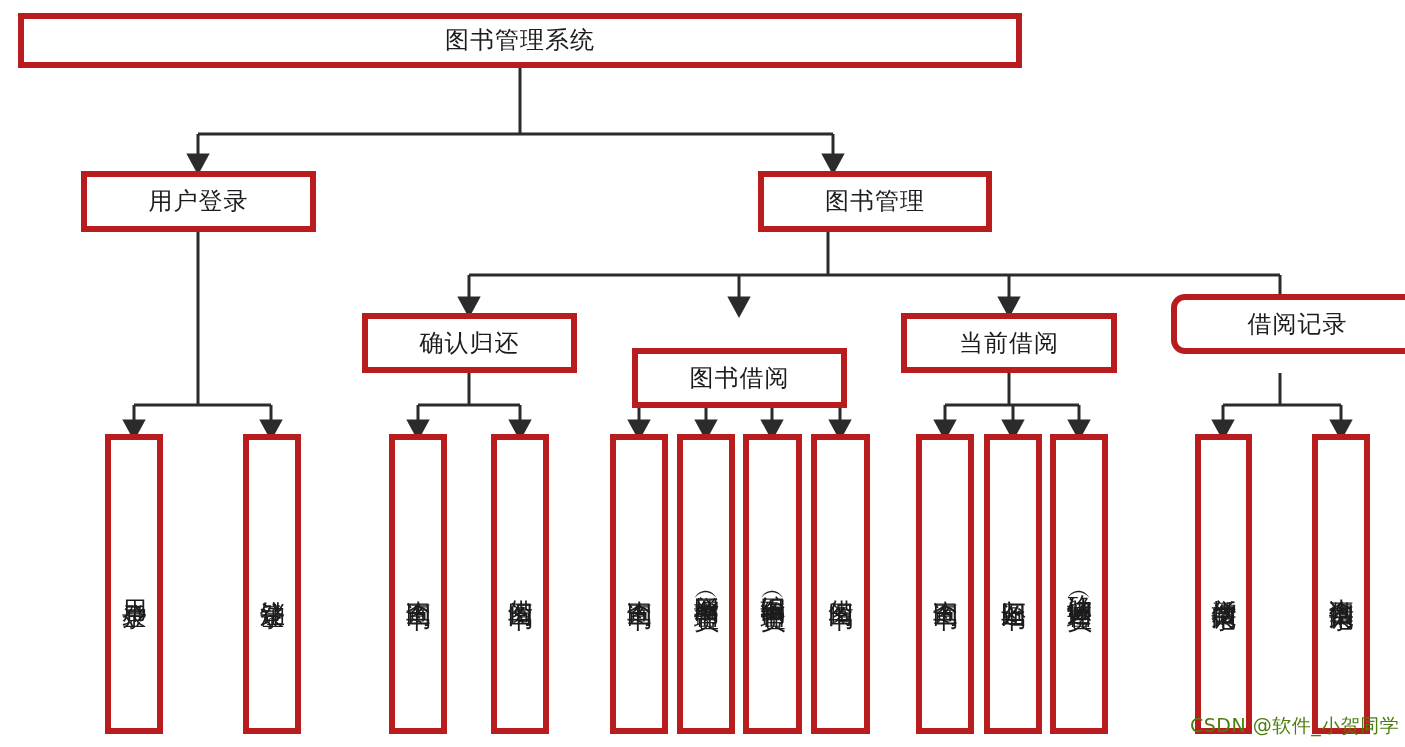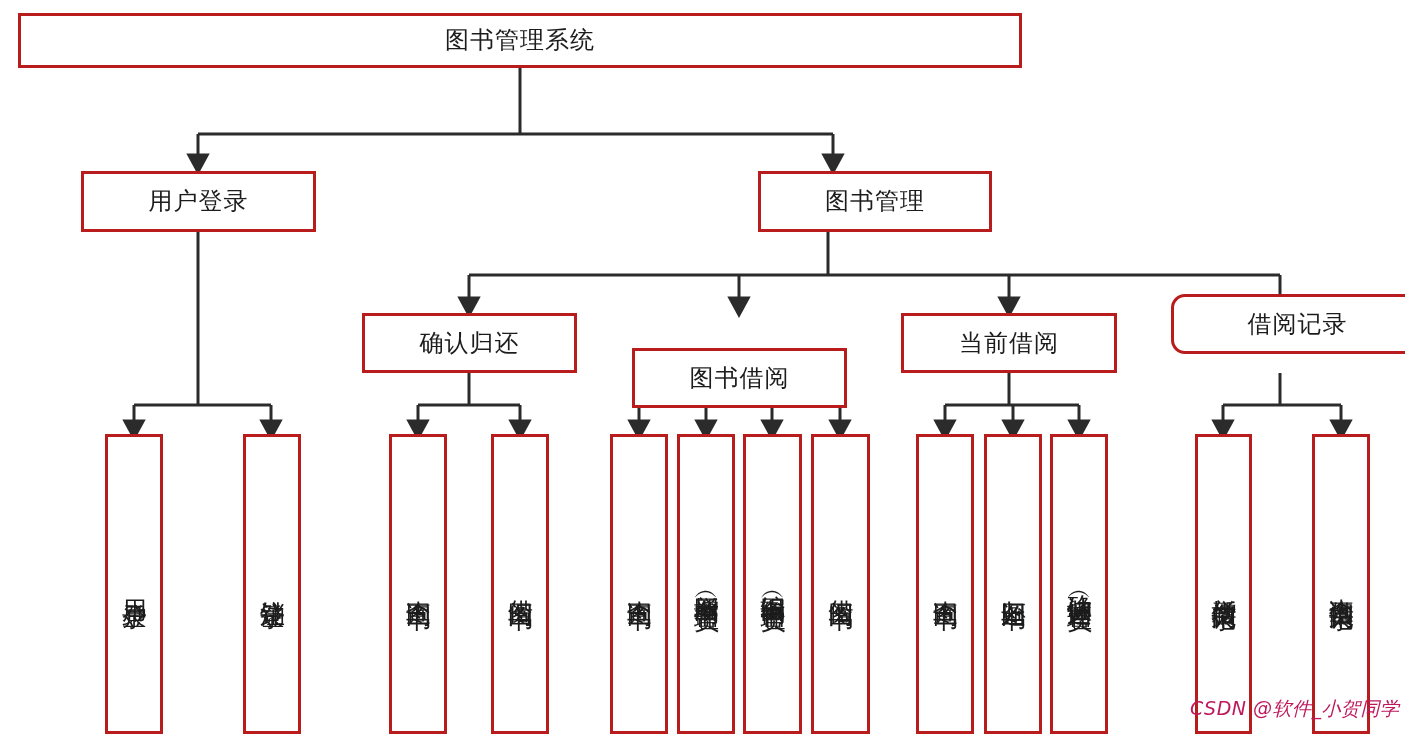--- a/index.html
+++ b/index.html
@@ -22,21 +22,21 @@
     position: absolute;
     left: 0;
     top: 0;
     width: 1405px;
     height: 747px;
     pointer-events: none;
   }
   .node {
     position: absolute;
     box-sizing: border-box;
-    border: 3px solid #b91c1c;
+    border: 6px solid #b91c1c;
     background: #ffffff;
     display: flex;
     align-items: center;
     justify-content: center;
     color: #1c1c1c;
   }
   .node-h {
     font-size: 24px;
     line-height: 1.2;
     letter-spacing: 1px;
@@ -54,26 +54,25 @@
     justify-content: center;
   }
   .node-v span {
     writing-mode: vertical-rl;
     text-orientation: upright;
     display: block;
   }
   .watermark {
     position: absolute;
     left: 1190px;
-    top: 696px;
+    top: 713px;
     font-size: 19px;
-    color: #be185d;
+    color: #4d7c0f;
     white-space: nowrap;
     letter-spacing: 0.5px;
-    font-style: italic;
   }
 </style>
 </head>
 <body>
 
 <div id="diagram-root">
 
   <svg id="edge-layer" viewBox="0 0 1405 747" width="1405" height="747" xmlns="http://www.w3.org/2000/svg">
     <defs>
       <marker id="arrowhead" markerWidth="9" markerHeight="9" refX="3.2" refY="4.5" orient="auto" markerUnits="strokeWidth">

